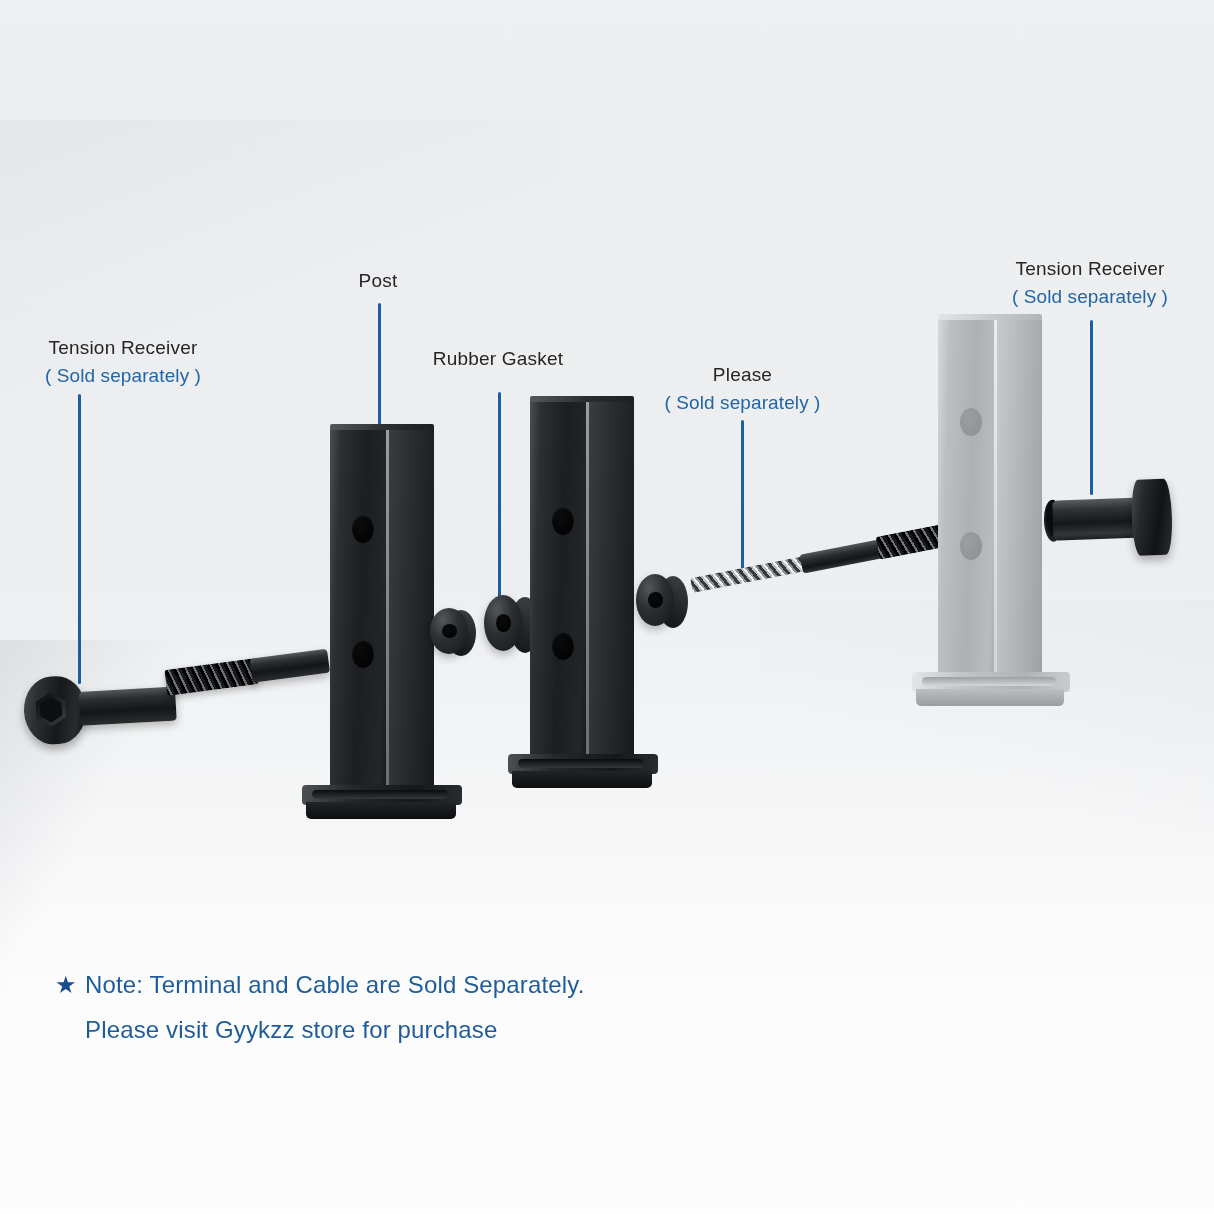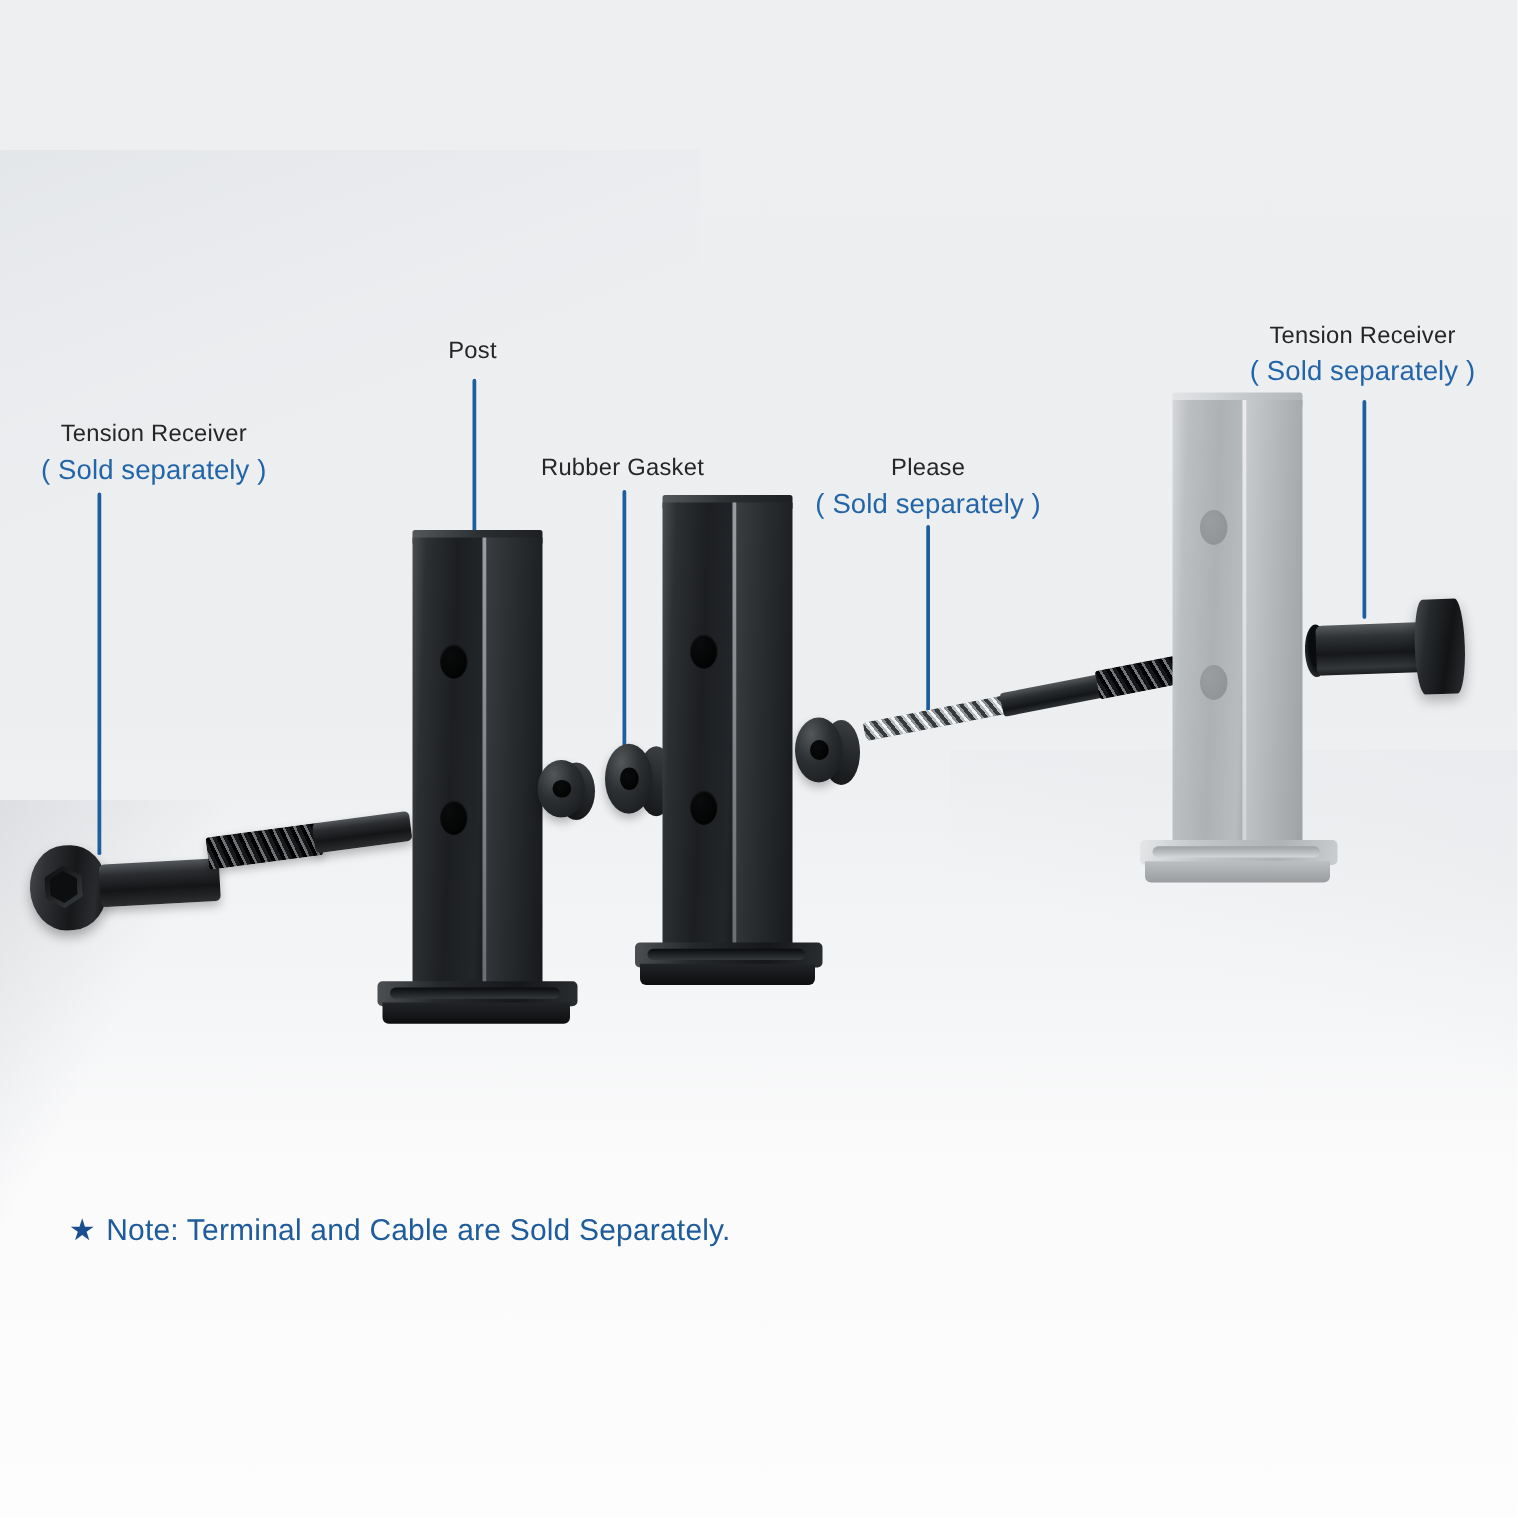--- a/index.html
+++ b/index.html
@@ -33,21 +33,21 @@
     white-space:nowrap;
   }
 
   
   .lbl{position:absolute;text-align:center;white-space:nowrap;}
   .lbl .main{
     display:block;color:#262626;font-size:19px;line-height:30px;
     font-weight:400;letter-spacing:0.2px;
   }
   .lbl .sub{
-    display:block;color:#2265a8;font-size:22px;line-height:26px;
+    display:block;color:#2265a8;font-size:19px;line-height:26px;
     letter-spacing:0.1px;
   }
 
   
   .leader{position:absolute;width:3px;background:#1d5f9e;border-radius:2px;}
 
   
   .part{position:absolute;}
 
   
@@ -203,21 +203,21 @@
 
   <div class="lbl" style="left:0px;top:333px;width:246px;">
     <span class="main">Tension Receiver</span>
     <span class="sub">( Sold separately )</span>
   </div>
 
   <div class="lbl" style="left:318px;top:266px;width:120px;">
     <span class="main">Post</span>
   </div>
 
-  <div class="lbl" style="left:392px;top:360px;width:212px;">
+  <div class="lbl" style="left:392px;top:344px;width:212px;">
     <span class="main">Rubber Gasket</span>
   </div>
 
   <div class="lbl" style="left:645px;top:360px;width:195px;">
     <span class="main">Please</span>
     <span class="sub">( Sold separately )</span>
   </div>
 
   <div class="lbl" style="left:965px;top:254px;width:250px;">
     <span class="main">Tension Receiver</span>
@@ -313,15 +313,16 @@
     <div class="tr-mouth" style="left:0;top:20px;"></div>
     <div class="tr-barrel" style="left:9px;top:21px;width:86px;"></div>
     <div class="tr-flange" style="left:88px;top:3px;"></div>
   </div>
 
   <div class="note">
     <div class="row">
       <span class="star">★</span>
       <span class="txt">Note: Terminal and Cable are Sold Separately.</span>
     </div>
+    <span class="indent">Please visit Gyykzz store for purchase</span>
   </div>
 
 </div>
 
 </body></html>

